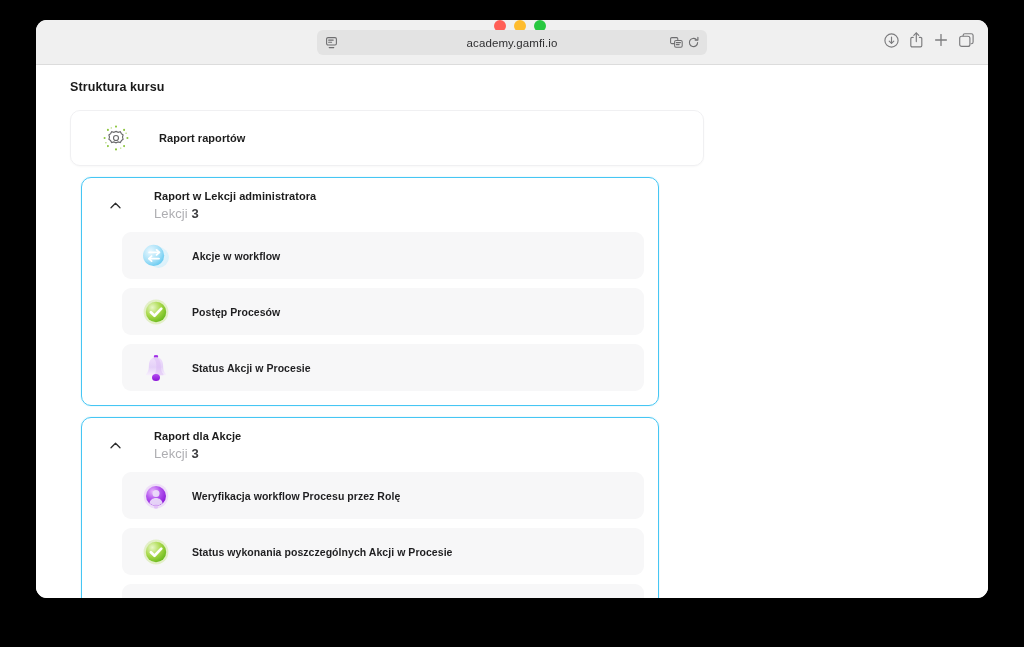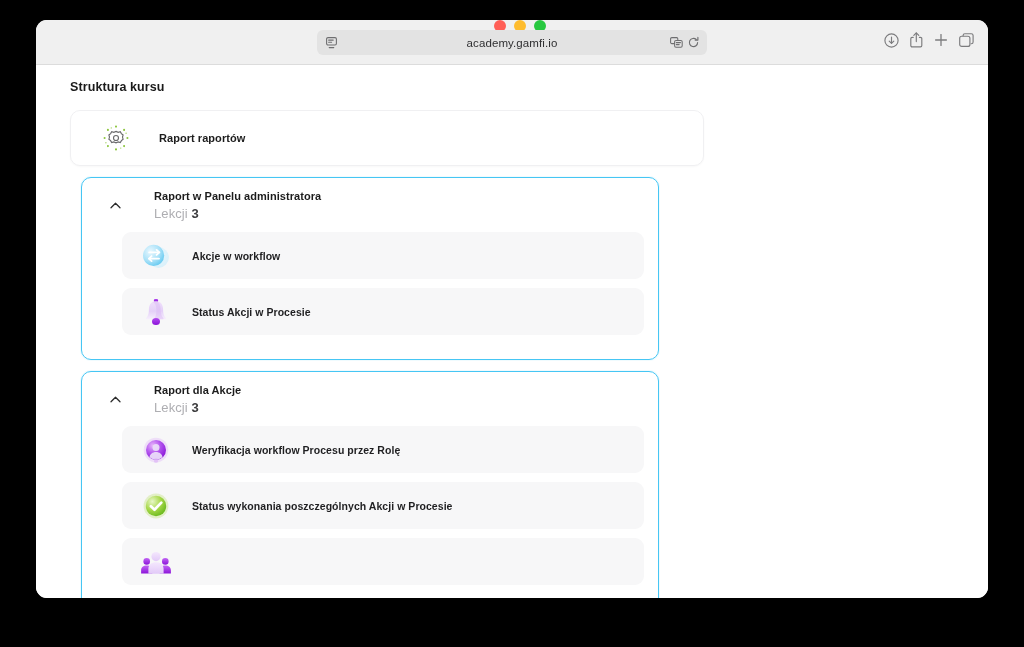--- a/index.html
+++ b/index.html
@@ -168,21 +168,21 @@
 
   .card-title-plain {
     font-size: 11px;
     font-weight: 600;
     color: #1c1c1c;
     margin-left: 22px;
     letter-spacing: 0.05px;
   }
 
   
-  .lessons { padding: 0 14px 24px 40px; }
+  .lessons { padding: 0 14px 14px 40px; }
   .lesson {
     display: flex;
     align-items: center;
     height: 47px;
     background: #f7f7f8;
     border-radius: 9px;
     margin-bottom: 9px;
     padding: 0 16px;
   }
   .lesson:last-child { margin-bottom: 0; }
@@ -334,21 +334,21 @@
         </div>
 
         <div class="card expanded">
           <div class="card-head">
             <span class="chev">
               <svg width="11" height="7" viewBox="0 0 11 7" fill="none" stroke="currentColor" stroke-width="1.25" stroke-linecap="round" stroke-linejoin="round">
                 <polyline points="1,5.8 5.5,1.2 10,5.8"></polyline>
               </svg>
             </span>
             <span class="head-texts">
-              <div class="head-title">Raport w Panelu administratora</div>
+              <div class="head-title">Raport w Lekcji administratora</div>
               <div class="head-sub">
                 <span>Lekcji</span>
                 <b>3</b>
               </div>
             </span>
           </div>
 
           <div class="lessons">
 
             <div class="lesson">
@@ -371,20 +371,37 @@
                     <line x1="10.2" y1="13.4" x2="20.0" y2="13.4"></line>
                     <polyline points="17.6,10.9 20.3,13.4 17.6,15.9"></polyline>
                     <line x1="20.0" y1="19.6" x2="10.2" y2="19.6"></line>
                     <polyline points="12.6,17.1 9.9,19.6 12.6,22.1"></polyline>
                   </g>
                 </svg>
               </span>
               <span class="lesson-label">Akcje w workflow</span>
             </div>
 
+            <div class="lesson">
+              <span class="lesson-icon">
+                <svg width="34" height="34" viewBox="0 0 34 34" fill="none">
+                  <defs>
+                    <radialGradient id="gcA" cx="32%" cy="28%" r="82%">
+                      <stop offset="0%" stop-color="#e8f7c8"></stop>
+                      <stop offset="50%" stop-color="#a9d94b"></stop>
+                      <stop offset="100%" stop-color="#63b617"></stop>
+                    </radialGradient>
+                  </defs>
+                  <circle cx="17" cy="17" r="12.4" fill="#b9e06a" opacity="0.35"></circle>
+                  <circle cx="17" cy="17" r="10.2" fill="url(#gcA)"></circle>
+                  <polyline points="11.9,17.2 15.5,20.7 22.3,13.6" fill="none" stroke="#ffffff" stroke-width="2.7" stroke-linecap="round" stroke-linejoin="round"></polyline>
+                </svg>
+              </span>
+              <span class="lesson-label">Postęp Procesów</span>
+            </div>
 
             <div class="lesson">
               <span class="lesson-icon">
                 <svg width="34" height="34" viewBox="0 0 34 34" fill="none">
                   <defs>
                     <linearGradient id="blG" x1="0" y1="0" x2="0" y2="1">
                       <stop offset="0%" stop-color="#f0e0fb"></stop>
                       <stop offset="55%" stop-color="#e4d0f8"></stop>
                       <stop offset="100%" stop-color="#f7f0fd"></stop>
                     </linearGradient>

